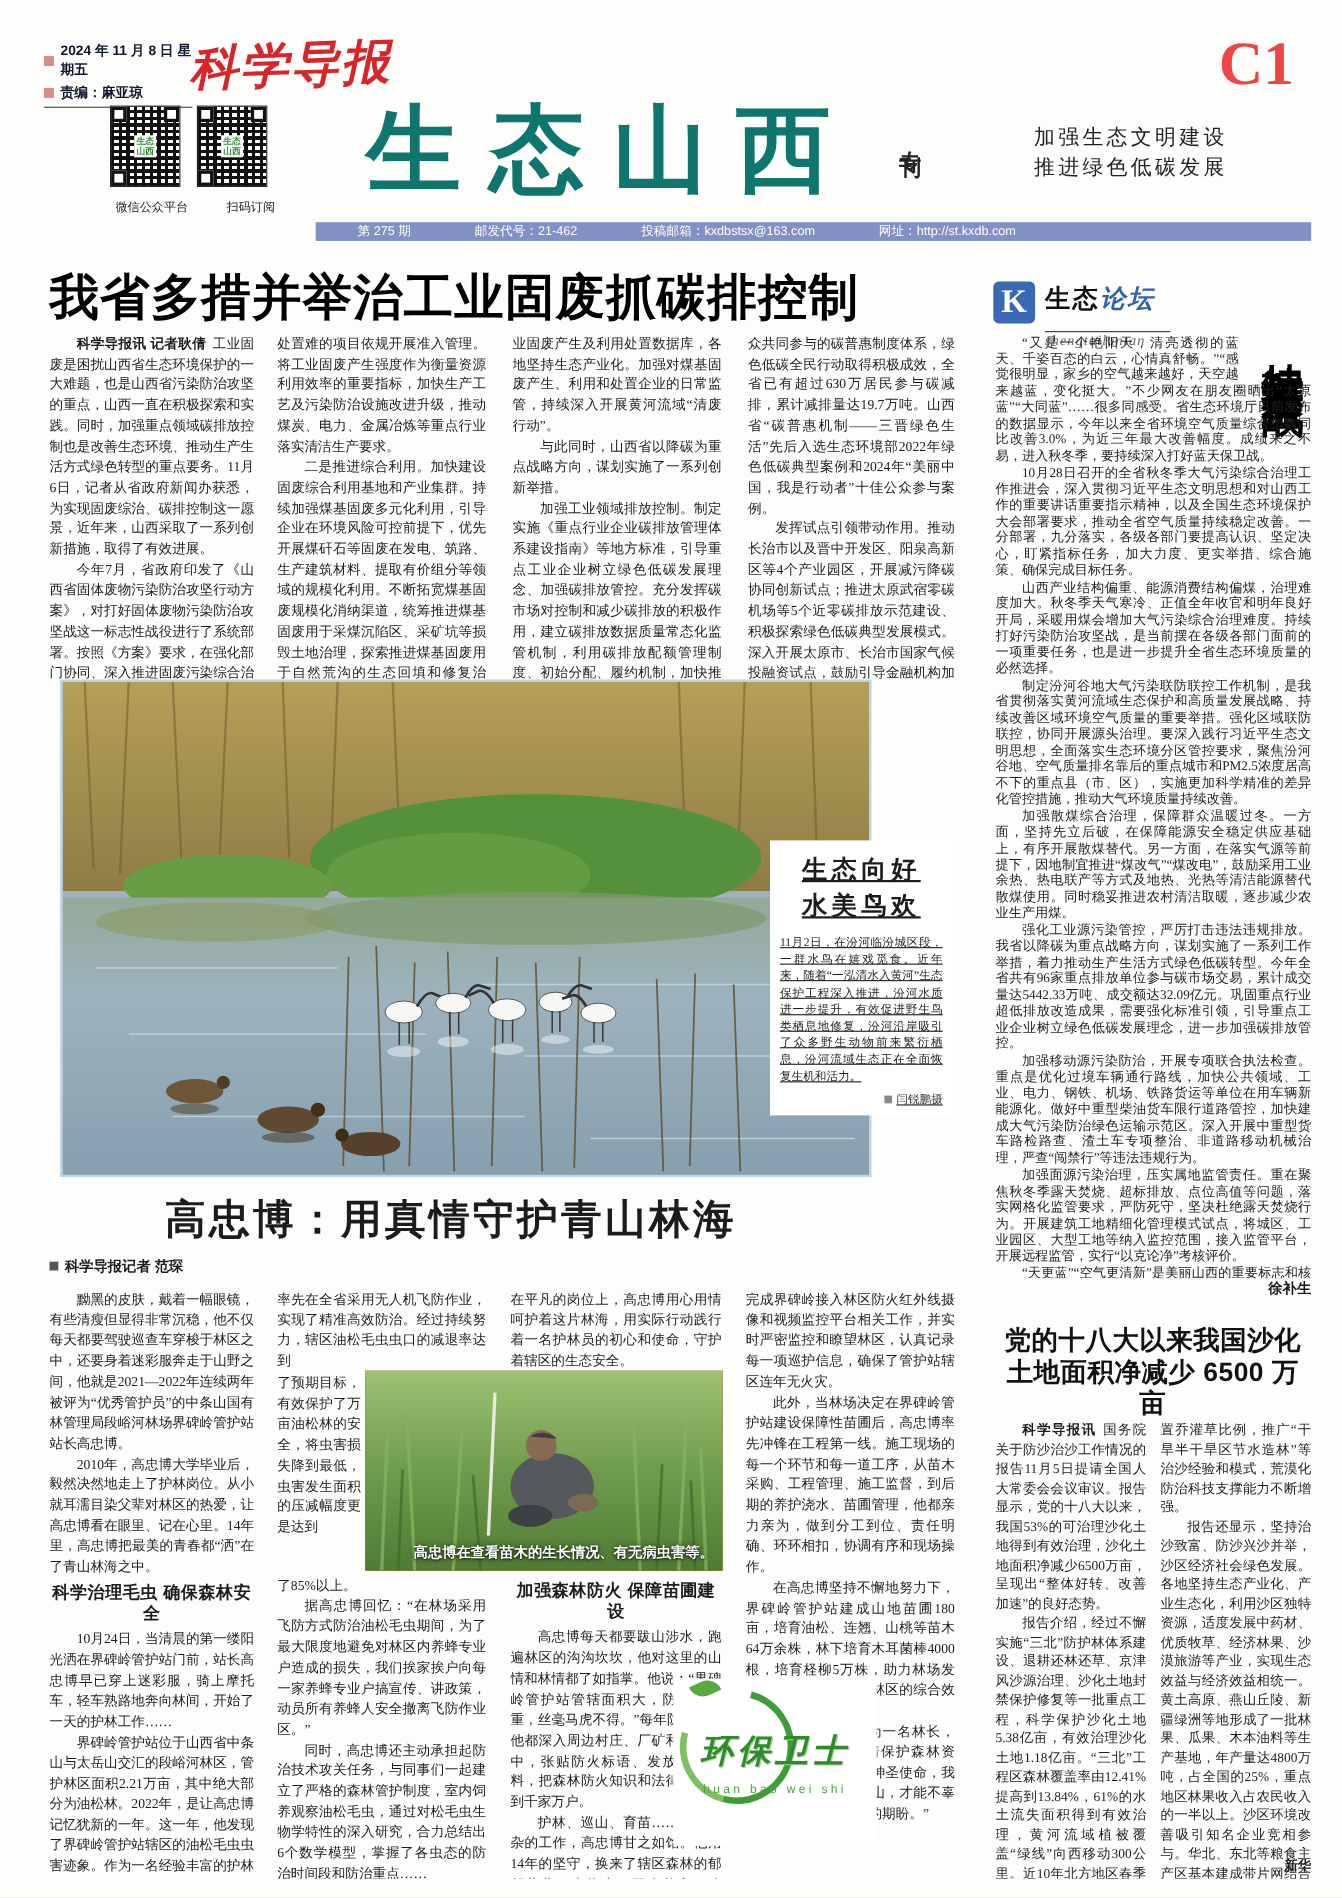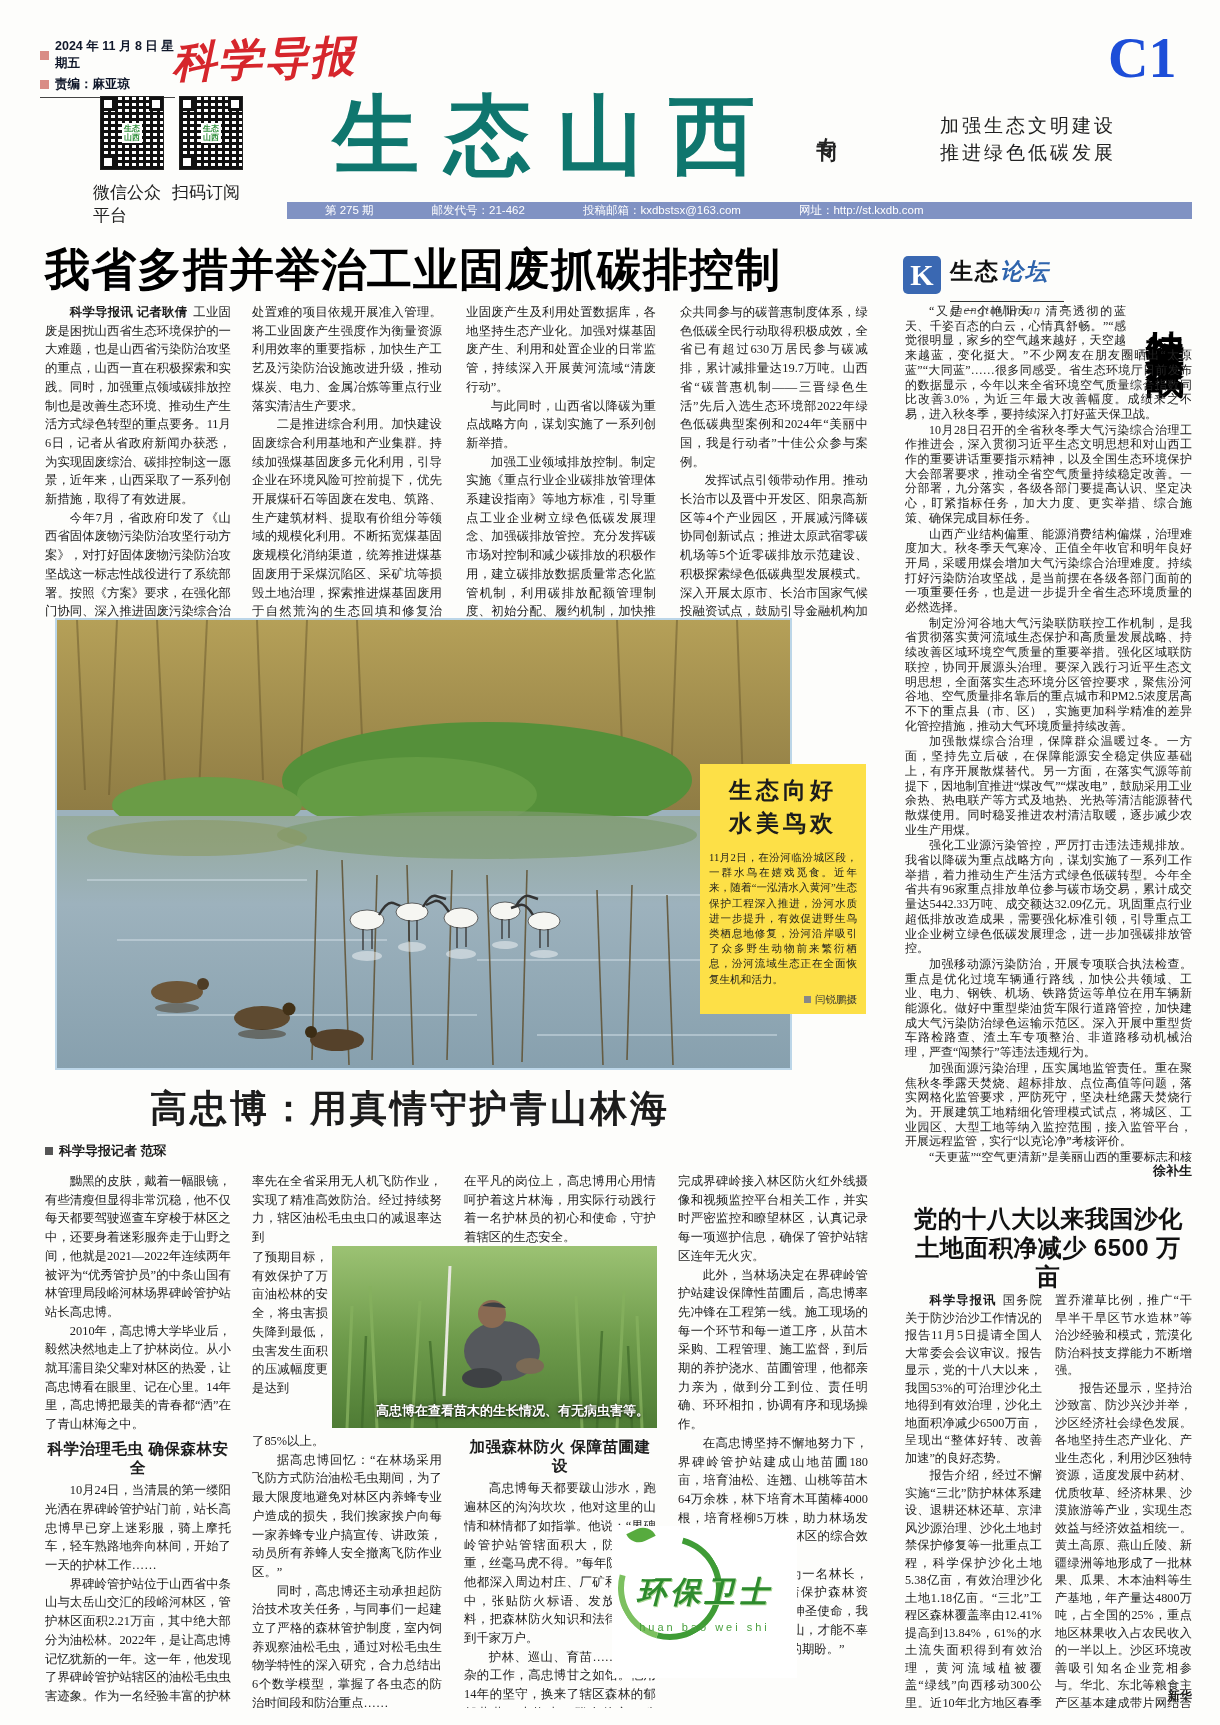--- a/index.html
+++ b/index.html
@@ -18,26 +18,26 @@
   .masthead{color:#d6262c;font-style:italic;font-weight:900;font-size:44px;
             font-family:"DejaVu Serif",serif;transform:rotate(-2deg);letter-spacing:2px;}
   .qr{width:62px;height:72px;position:relative;background:
       repeating-linear-gradient(0deg,#111 0 3px,rgba(255,255,255,0) 3px 6px),
       repeating-linear-gradient(90deg,#111 0 3px,#fff 3px 7px);outline:1px solid #222;}
   .qr .f{position:absolute;width:14px;height:14px;border:3px solid #111;background:#fff;box-sizing:border-box;}
   .qr .f.tl{left:0;top:0}.qr .f.tr{right:0;top:0}.qr .f.bl{left:0;bottom:0}
   .qr .gl{position:absolute;left:50%;top:50%;transform:translate(-50%,-50%);
           background:#fff;color:#2f8f3a;font-weight:bold;font-size:8px;line-height:9px;
           padding:1px 2px;white-space:pre;text-align:center;}
-  .qrlabel{font-size:17px;color:#222;text-align:left;width:78px;font-family:Liberation Sans, sans-serif;}
+  .qrlabel{font-size:11px;color:#222;text-align:right;width:78px;font-family:Liberation Sans, sans-serif;}
   .bigtitle{color:#0f766e;font-weight:900;font-size:86px;letter-spacing:26px;
             font-family:"DejaVu Serif",serif;white-space:nowrap;}
   .zhuankan{writing-mode:vertical-rl;font-size:20px;letter-spacing:6px;color:#222;font-weight:bold;}
   .slogan{font-size:19px;line-height:27px;color:#222;letter-spacing:3px;}
-  .pagecode{font-size:56px;font-weight:bold;font-family:"Liberation Serif",serif;color:#1d4ed8;}
+  .pagecode{font-size:56px;font-weight:bold;font-family:"Liberation Serif",serif;color:#ef4444;}
   .infobar{background:#8092c3;color:#fff;font-size:11.5px;display:flex;align-items:center;
            font-family:"Liberation Sans",sans-serif;}
   .infobar span{margin-right:58px;white-space:nowrap;}
   
   .h1{font-family:"Liberation Sans","DejaVu Sans",sans-serif;font-weight:900;font-size:45px;
       letter-spacing:1px;color:#000;white-space:nowrap;}
   .a1col{font-size:12.4px;line-height:18.7px;}
   .a1col p{margin-bottom:0;}
   .leadb{font-weight:bold;font-family:"Liberation Sans",sans-serif;margin-right:6px;}
   
@@ -48,21 +48,21 @@
           border-bottom:1.5px solid #333;padding-bottom:14px;padding-right:14px;display:inline-block;}
   .ftitle .blue{color:#2e64ad;font-style:italic;}
   .fpinyin{font-style:italic;color:#666;font-size:13px;letter-spacing:1px;}
   .forumtext{font-size:12px;line-height:14.7px;color:#222;}
   .forumtext p{margin:0 0 1px 0;}
   .vhead{float:right;writing-mode:vertical-rl;font-weight:900;font-size:38px;line-height:54px;
          letter-spacing:3px;margin:-4px 0 10px 12px;font-family:"Liberation Serif",serif;color:#000;}
   .fauthor{font-weight:bold;text-align:right;font-size:13px;}
   
   .photo1{border:2px solid #bcd6e8;background:#9db2bd;}
-  .capbox{background:#fde047;padding:10px 9px 6px 9px;box-sizing:border-box;}
+  .capbox{background:#ffffff;padding:10px 9px 6px 9px;box-sizing:border-box;text-decoration:underline;}
   .captitle{font-weight:900;font-size:23px;line-height:33px;text-align:center;letter-spacing:4px;}
   .captext{font-size:10.6px;line-height:15.2px;margin-top:10px;}
   .capcredit{font-size:10.5px;text-align:right;margin-top:6px;color:#333;}
   .capcredit .csq{display:inline-block;width:7px;height:7px;background:#888;margin-right:4px;}
   
   .h2t{font-weight:900;font-size:37px;letter-spacing:3px;font-family:"Liberation Serif",serif;white-space:nowrap;}
   .byline{font-size:13px;font-weight:bold;font-family:"Liberation Sans",sans-serif;}
   .byline .bsq{display:inline-block;width:8px;height:8px;background:#555;margin-right:6px;}
   .a2col{font-size:12.4px;line-height:18.7px;}
   .subhead{font-family:"Liberation Sans",sans-serif;font-weight:900;font-size:15.5px;

